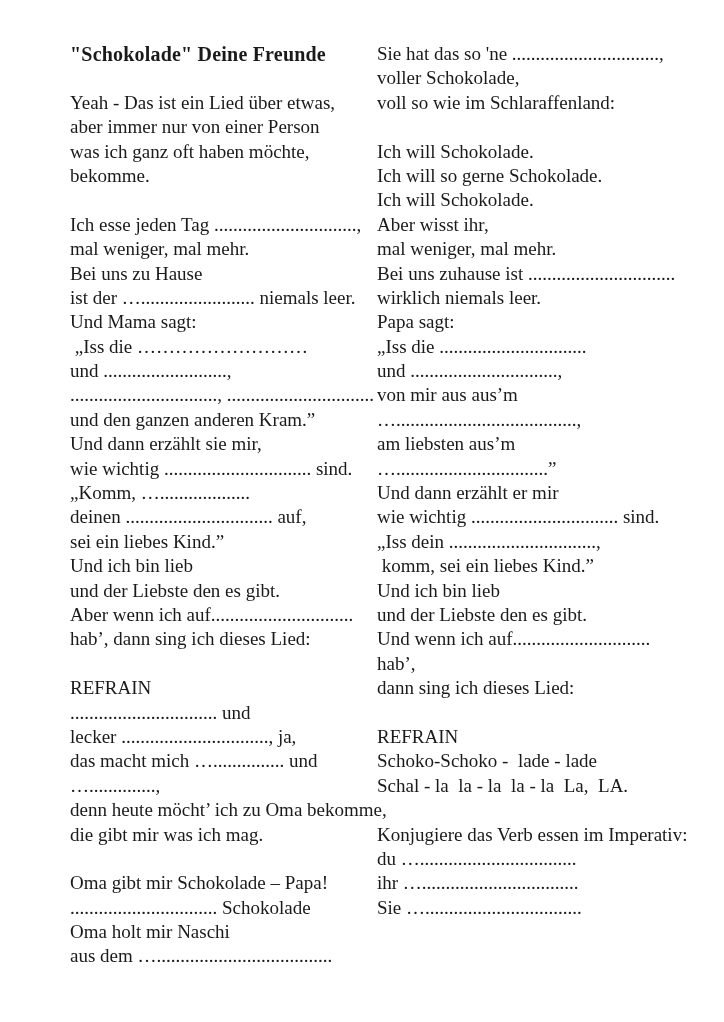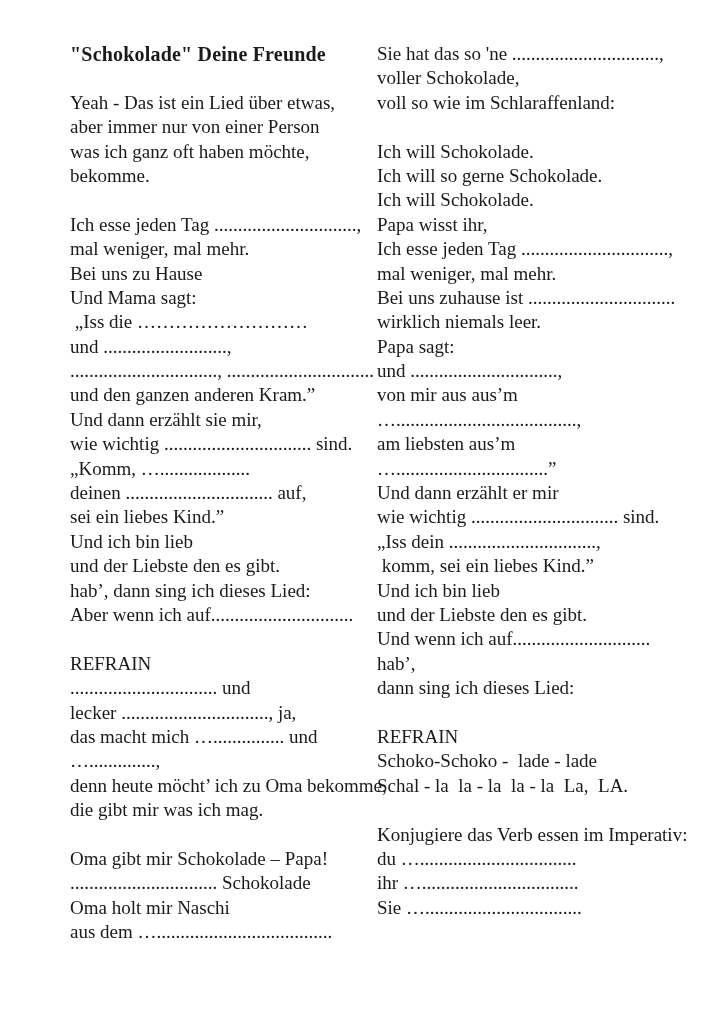--- a/index.html
+++ b/index.html
@@ -44,34 +44,35 @@
     <div>
         <div class="line"></div>
         <div class="line">Yeah - Das ist ein Lied über etwas,</div>
         <div class="line">aber immer nur von einer Person</div>
         <div class="line">was ich ganz oft haben möchte,</div>
         <div class="line">bekomme.</div>
         <div class="line"></div>
         <div class="line">Ich esse jeden Tag ..............................,</div>
         <div class="line">mal weniger, mal mehr.</div>
         <div class="line">Bei uns zu Hause</div>
+        <div class="line">ist der …........................ niemals leer.</div>
         <div class="line">Und Mama sagt:</div>
         <div class="line"> „Iss die ………………………</div>
         <div class="line">und ..........................,</div>
         <div class="line">..............................., ...............................</div>
         <div class="line">und den ganzen anderen Kram.”</div>
         <div class="line">Und dann erzählt sie mir,</div>
         <div class="line">wie wichtig ............................... sind.</div>
         <div class="line">„Komm, …...................</div>
         <div class="line">deinen ............................... auf,</div>
         <div class="line">sei ein liebes Kind.”</div>
         <div class="line">Und ich bin lieb</div>
         <div class="line">und der Liebste den es gibt.</div>
+        <div class="line">Aber wenn ich auf..............................</div>
         <div class="line">hab’, dann sing ich dieses Lied:</div>
-        <div class="line">Aber wenn ich auf..............................</div>
         <div class="line"></div>
         <div class="line">REFRAIN</div>
         <div class="line">............................... und</div>
         <div class="line">lecker ..............................., ja,</div>
         <div class="line">das macht mich …............... und</div>
         <div class="line">…..............,</div>
         <div class="line">denn heute möcht’ ich zu Oma bekomme,</div>
         <div class="line">die gibt mir was ich mag.</div>
         <div class="line"></div>
         <div class="line">Oma gibt mir Schokolade – Papa!</div>
@@ -82,26 +83,26 @@
   </div>
   <div class="col col-right">
     <div>
         <div class="line">Sie hat das so 'ne ...............................,</div>
         <div class="line">voller Schokolade,</div>
         <div class="line">voll so wie im Schlaraffenland:</div>
         <div class="line"></div>
         <div class="line">Ich will Schokolade.</div>
         <div class="line">Ich will so gerne Schokolade.</div>
         <div class="line">Ich will Schokolade.</div>
-        <div class="line">Papa wisst ihr,</div>
-        <div class="line">Ich esse jeden Tag ...............................,</div>
+        <div class="line">Aber wisst ihr,</div>
         <div class="line">mal weniger, mal mehr.</div>
         <div class="line">Bei uns zuhause ist ...............................</div>
         <div class="line">wirklich niemals leer.</div>
         <div class="line">Papa sagt:</div>
+        <div class="line">„Iss die ...............................</div>
         <div class="line">und ...............................,</div>
         <div class="line">von mir aus aus’m</div>
         <div class="line">…......................................,</div>
         <div class="line">am liebsten aus’m</div>
         <div class="line">…................................”</div>
         <div class="line">Und dann erzählt er mir</div>
         <div class="line">wie wichtig ............................... sind.</div>
         <div class="line">„Iss dein ...............................,</div>
         <div class="line"> komm, sei ein liebes Kind.”</div>
         <div class="line">Und ich bin lieb</div>

